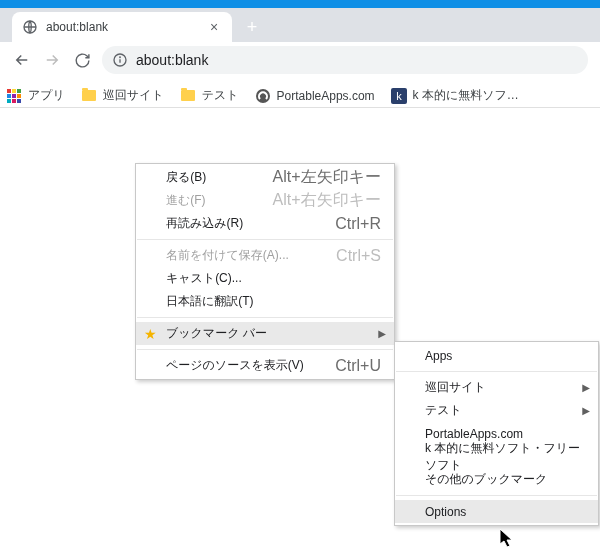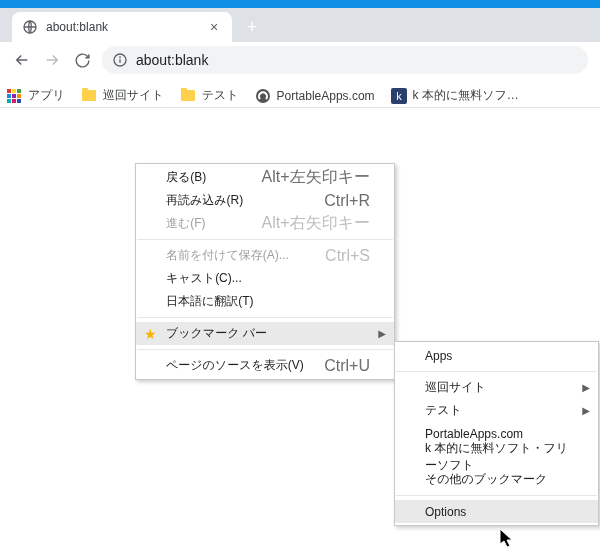--- a/index.html
+++ b/index.html
@@ -24,21 +24,21 @@
   .folder-icon { background: #ffd04c; width: 14px; height: 11px; border-radius: 1px; position: relative; }
   .folder-icon::before { content: ""; position: absolute; top: -2px; left: 0; width: 6px; height: 2px; background: #ffd04c; border-radius: 1px 1px 0 0; }
   .apps-icon { display: grid; grid-template-columns: repeat(3, 4px); grid-template-rows: repeat(3, 4px); gap: 1px; }
   .apps-icon span:nth-child(1){background:#e53935}.apps-icon span:nth-child(2){background:#fdd835}.apps-icon span:nth-child(3){background:#43a047}
   .apps-icon span:nth-child(4){background:#1e88e5}.apps-icon span:nth-child(5){background:#8e24aa}.apps-icon span:nth-child(6){background:#fb8c00}
   .apps-icon span:nth-child(7){background:#00acc1}.apps-icon span:nth-child(8){background:#d81b60}.apps-icon span:nth-child(9){background:#3949ab}
   .content { position: relative; background: #fff; height: calc(560px - 8px - 34px - 36px - 30px); }
   .ctxmenu { position: absolute; background: #fff; border: 1px solid #c8c8c8; box-shadow: 2px 2px 4px rgba(0,0,0,0.2); padding: 2px 0; font-size: 12px; }
   .ctxmenu.main { left: 135px; top: 55px; width: 260px; }
   .ctxmenu.sub { left: 394px; top: 233px; width: 205px; }
-  .menu-item { display: flex; align-items: center; height: 23px; padding: 0 24px 0 30px; color: #202124; position: relative; cursor: default; }
+  .menu-item { display: flex; align-items: center; height: 23px; padding: 0 13px 0 30px; color: #202124; position: relative; cursor: default; }
   .menu-item.disabled { color: #a0a0a0; }
   .menu-item .label { flex: 1; }
   .menu-item .shortcut { color: #6d6d6d; font-size: 16px; }
   .menu-item.disabled .shortcut { color: #bdbdbd; }
   .menu-item.highlight { background: #e9e9e9; }
   .menu-item .star { position: absolute; left: 8px; color: #f5b400; font-size: 14px; }
   .menu-item .arrow { position: absolute; right: 8px; font-size: 10px; color: #606060; }
   .menu-sep { height: 1px; background: #e6e6e6; margin: 4px 1px; }
   .cursor { position: absolute; left: 500px; top: 421px; pointer-events: none; }
   svg { display: block; }
@@ -141,27 +141,27 @@
     </div>
   </div>
 
   <div class="content">
 
     <div class="ctxmenu main">
       <div class="menu-item">
         <span class="label">戻る(B)</span>
         <span class="shortcut">Alt+左矢印キー</span>
       </div>
-      <div class="menu-item">
-        <span class="label">再読み込み(R)</span>
-        <span class="shortcut">Ctrl+R</span>
-      </div>
       <div class="menu-item disabled">
         <span class="label">進む(F)</span>
         <span class="shortcut">Alt+右矢印キー</span>
+      </div>
+      <div class="menu-item">
+        <span class="label">再読み込み(R)</span>
+        <span class="shortcut">Ctrl+R</span>
       </div>
       <div class="menu-sep"></div>
       <div class="menu-item disabled">
         <span class="label">名前を付けて保存(A)...</span>
         <span class="shortcut">Ctrl+S</span>
       </div>
       <div class="menu-item">
         <span class="label">キャスト(C)...</span>
       </div>
       <div class="menu-item">

